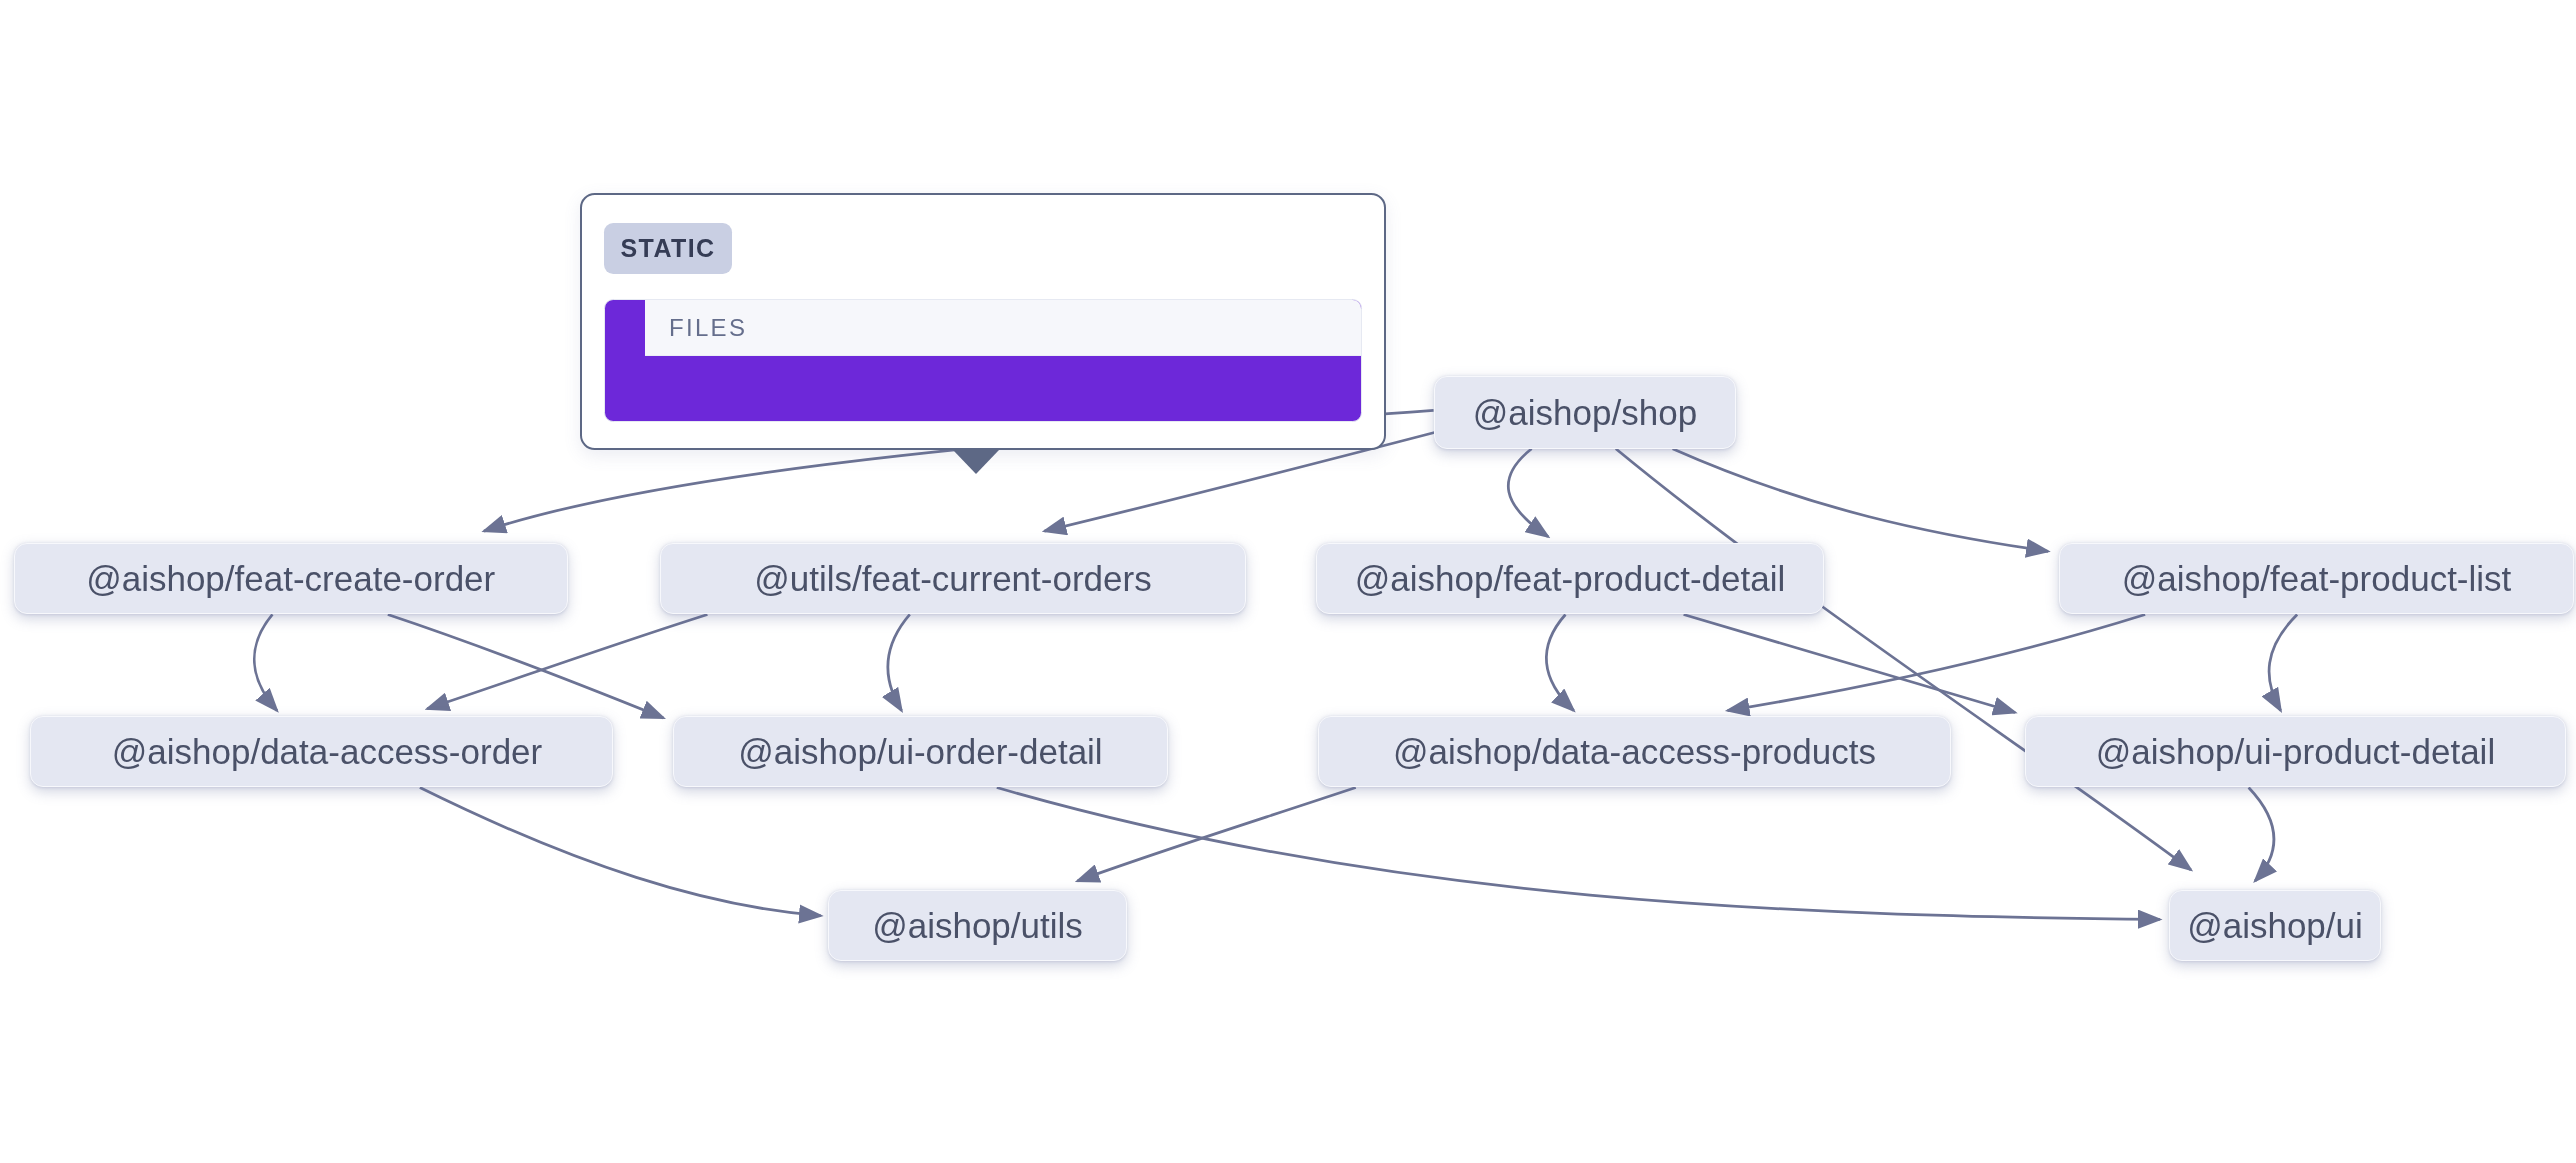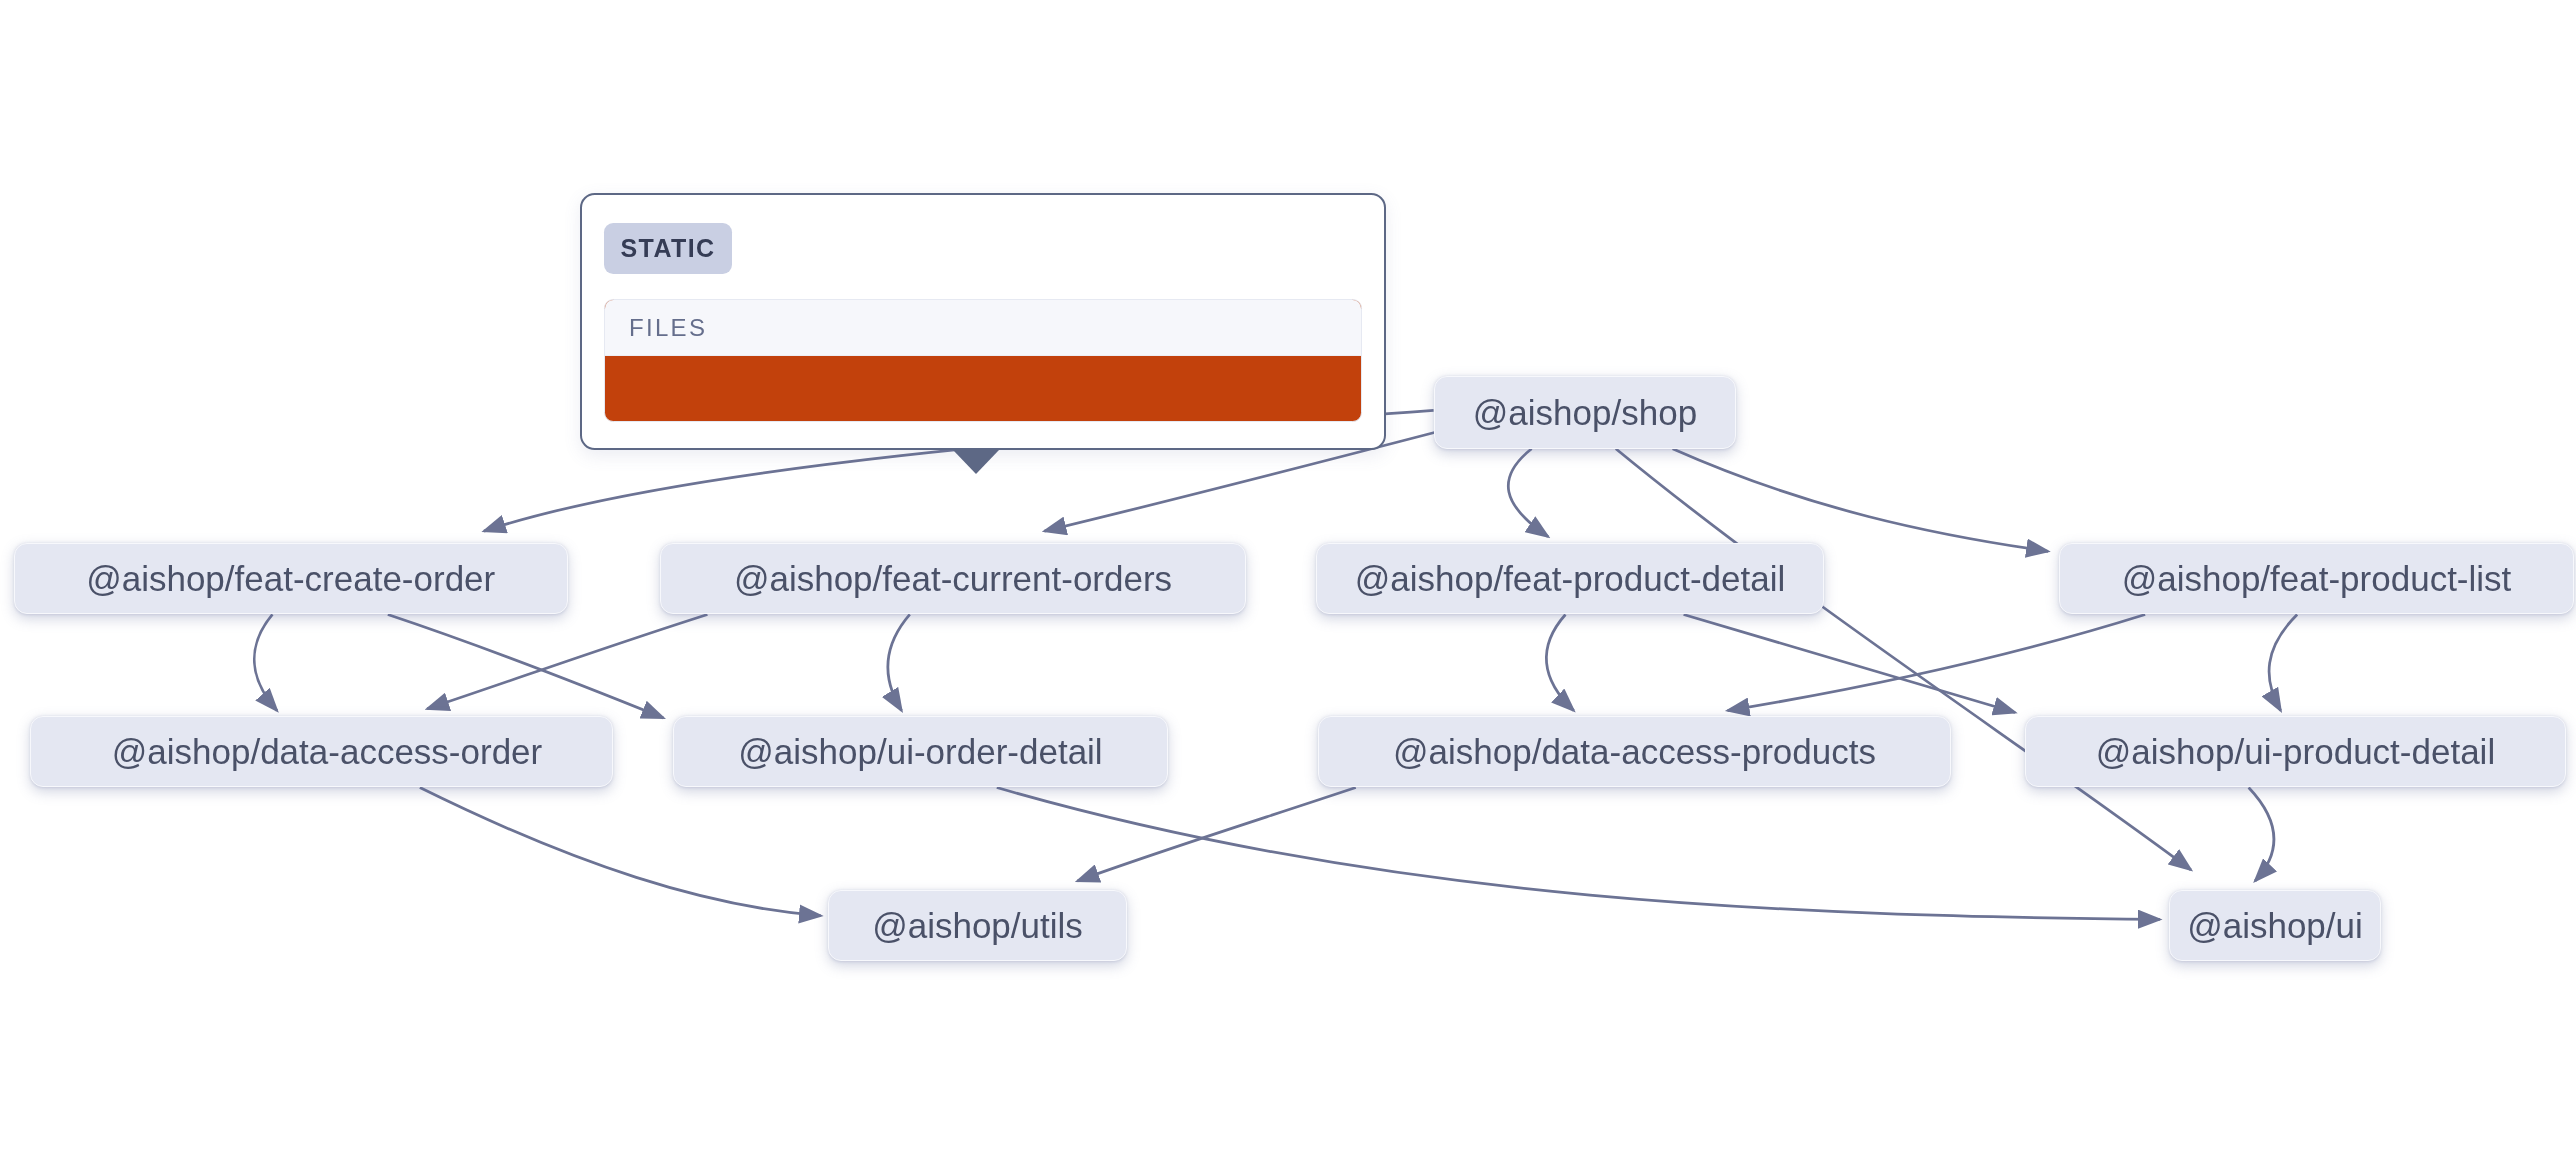--- a/index.html
+++ b/index.html
@@ -52,21 +52,21 @@
     padding:13px 16.5px;border-radius:9.2px;line-height:1;
   }
   .edge-label{
     font-family:"DejaVu Sans Mono",monospace;
     font-size:25px;color:var(--badge-text,#353c55);
     white-space:nowrap;
   }
   .files-box{
     position:absolute;left:22px;right:22px;top:104px;height:123px;
     border:1.8px solid #e6e9f2;border-radius:9.2px;
-    overflow:hidden;box-sizing:border-box;background:#c2410c;
+    overflow:hidden;box-sizing:border-box;background:#6d28d9;padding-left:40px;
   }
   .files-header{
     height:56px;background:var(--files-header-bg,#f6f7fb);
     border-bottom:1.8px solid #eceef5;
     display:flex;align-items:center;padding:0 24px;
     font-size:24px;font-weight:500;letter-spacing:2.3px;
     color:var(--files-label,#656e8c);
     box-sizing:border-box;
   }
   .file-row{
@@ -101,21 +101,21 @@
       <path d="M 458 860 C 630 945, 770 990, 896 1000" class="edge" marker-end="url(#arrowhead)"></path>
       <path d="M 1480 860 C 1372 896, 1270 928, 1176 962" class="edge" marker-end="url(#arrowhead)"></path>
       <path d="M 1088 860 C 1520 985, 1960 1000, 2358 1004" class="edge" marker-end="url(#arrowhead)"></path>
       <path d="M 2455 860 C 2489 896, 2492 930, 2462 962" class="edge" marker-end="url(#arrowhead)"></path>
     </g>
 </svg>
 
 <div id="node-layer">
     <div class="node" style="left: 1434px; top: 376px; width: 302px; height: 73px;">@aishop/shop</div>
     <div class="node" style="left: 13.7px; top: 543px; width: 554px; height: 71px;">@aishop/feat-create-order</div>
-    <div class="node" style="left: 660px; top: 543px; width: 586px; height: 71px;">@aishop/feat-current-orders</div>
+    <div class="node" style="left: 660px; top: 543px; width: 586px; height: 71px;">@utils/feat-current-orders</div>
     <div class="node" style="left: 1316px; top: 543px; width: 508px; height: 71px;">@aishop/feat-product-detail</div>
     <div class="node" style="left: 2059px; top: 543px; width: 515px; height: 71px;">@aishop/feat-product-list</div>
     <div class="node" style="left: 30px; top: 716px; width: 583px; height: 71px; padding-left: 11px;">@aishop/data-access-order</div>
     <div class="node" style="left: 673px; top: 716px; width: 495px; height: 71px;">@aishop/ui-order-detail</div>
     <div class="node" style="left: 1318px; top: 716px; width: 633px; height: 71px;">@aishop/data-access-products</div>
     <div class="node" style="left: 2025px; top: 716px; width: 541px; height: 71px;">@aishop/ui-product-detail</div>
     <div class="node" style="left: 828px; top: 890px; width: 299px; height: 71px;">@aishop/utils</div>
     <div class="node" style="left: 2169px; top: 890px; width: 212px; height: 71px;">@aishop/ui</div>
   </div>
 

